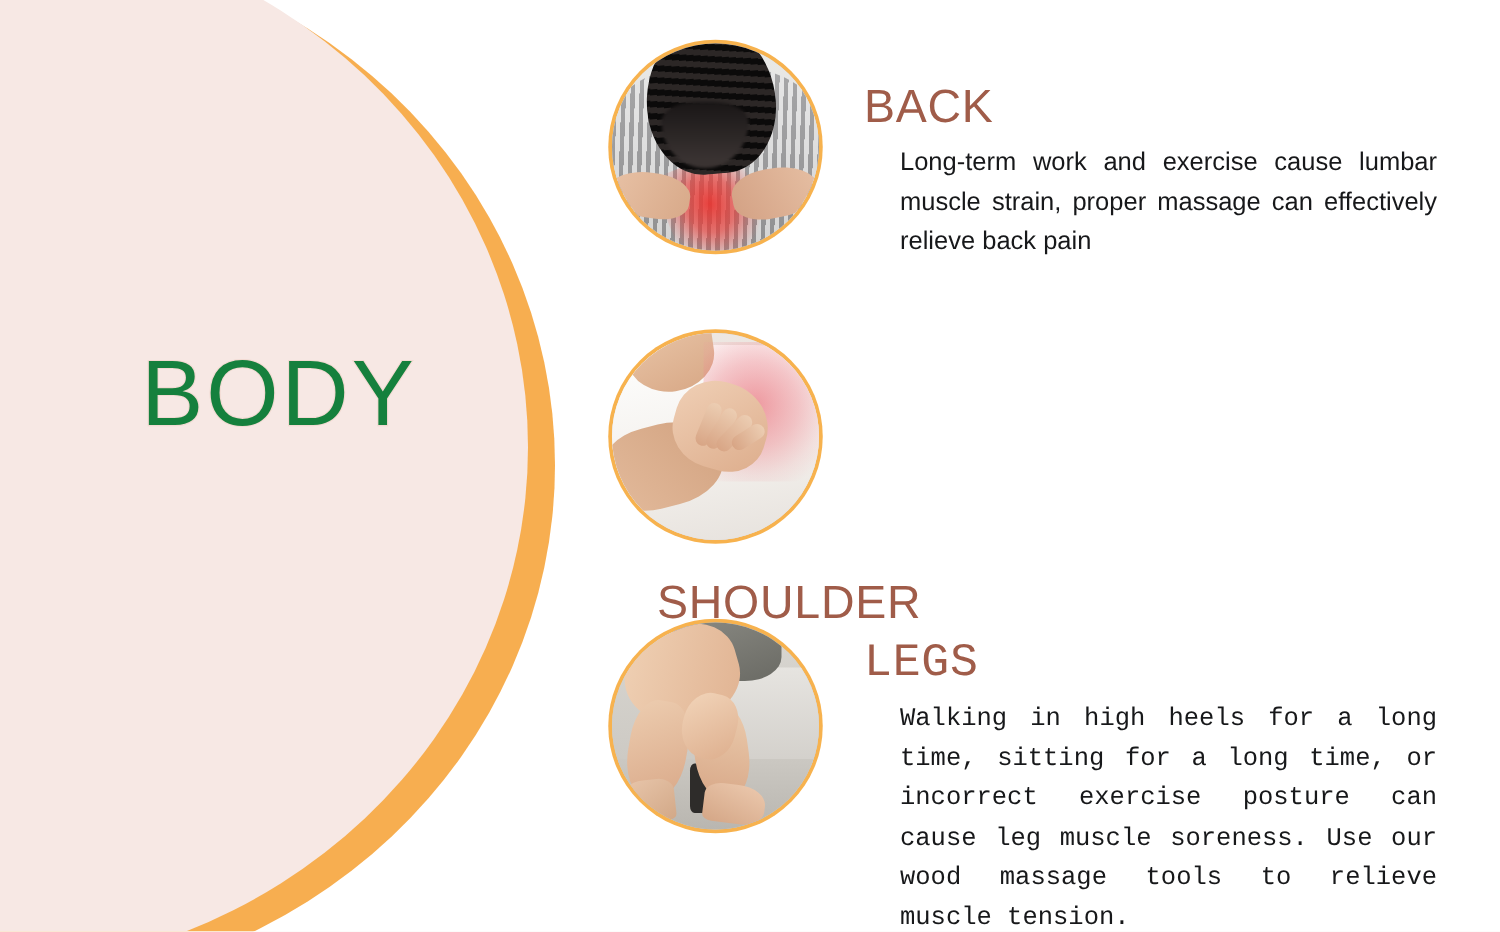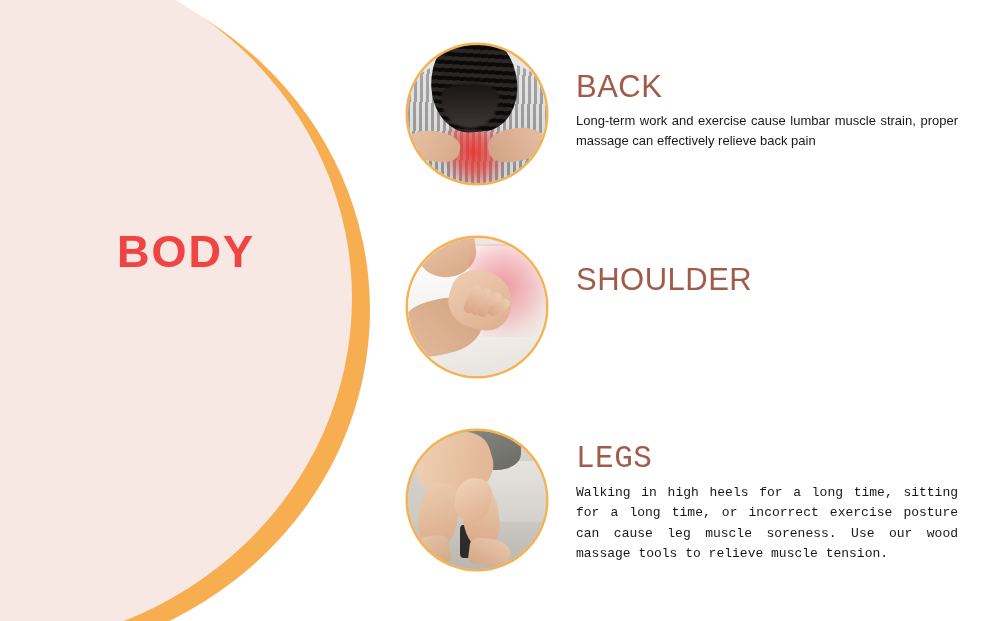--- a/index.html
+++ b/index.html
@@ -44,35 +44,35 @@
 
   
   .title-block {
     position:absolute;
     left:0; top:222px;
     width:372px;
     z-index:5;
     text-align:center;
   }
   .title-line {
-    font-size:45px;
+    font-size:62px;
     line-height:1.33;
-    font-weight:700;
+    font-weight:400;
     letter-spacing:2px;
-    color:#ef4444;
+    color:#15803d;
     -webkit-text-stroke:1.5px #F2DAD2;
     paint-order:stroke fill;
   }
 
   
-  .rows { position:absolute; left:0; top:16px; width:1000px; height:551px; z-index:6; }
+  .rows { position:absolute; left:0; top:0; width:1000px; height:551px; z-index:6; }
 
   .row { position:absolute; display:flex; align-items:flex-start; }
   .row-back     { left:408px; top:29px;  }
-  .row-shoulder { left:408px; top:222px; }
+  .row-shoulder { left:408px; top:222px;flex-direction:column; }
   .row-legs     { left:408px; top:415px; }
 
   
   .photo {
     position:relative;
     width:138px; height:138px;
     border-radius:50%;
     flex:0 0 138px;
     overflow:hidden;
     box-shadow:0 0 0 2.5px #F7B24E;
@@ -218,26 +218,27 @@
   .textcol.legs { padding-top:12px;font-family:Liberation Mono, monospace; }
   .heading {
     font-size:31px;
     font-weight:400;
     letter-spacing:.5px;
     color:#A05C49;
     line-height:1;
     margin-bottom:9px;
   }
   .body {
-    font-size:13px;
+    font-size:17px;
     line-height:1.56;
     color:#17181a;
     text-align:justify;
     text-justify:inter-word;
     font-weight:400;
+    margin-left:24px;
   }
 </style>
 </head>
 <body>
 
 <div class="poster">
 
   <div class="blob-white-gap"></div>
   <div class="blob-yellow"></div>
   <div class="blob-pink"></div>

